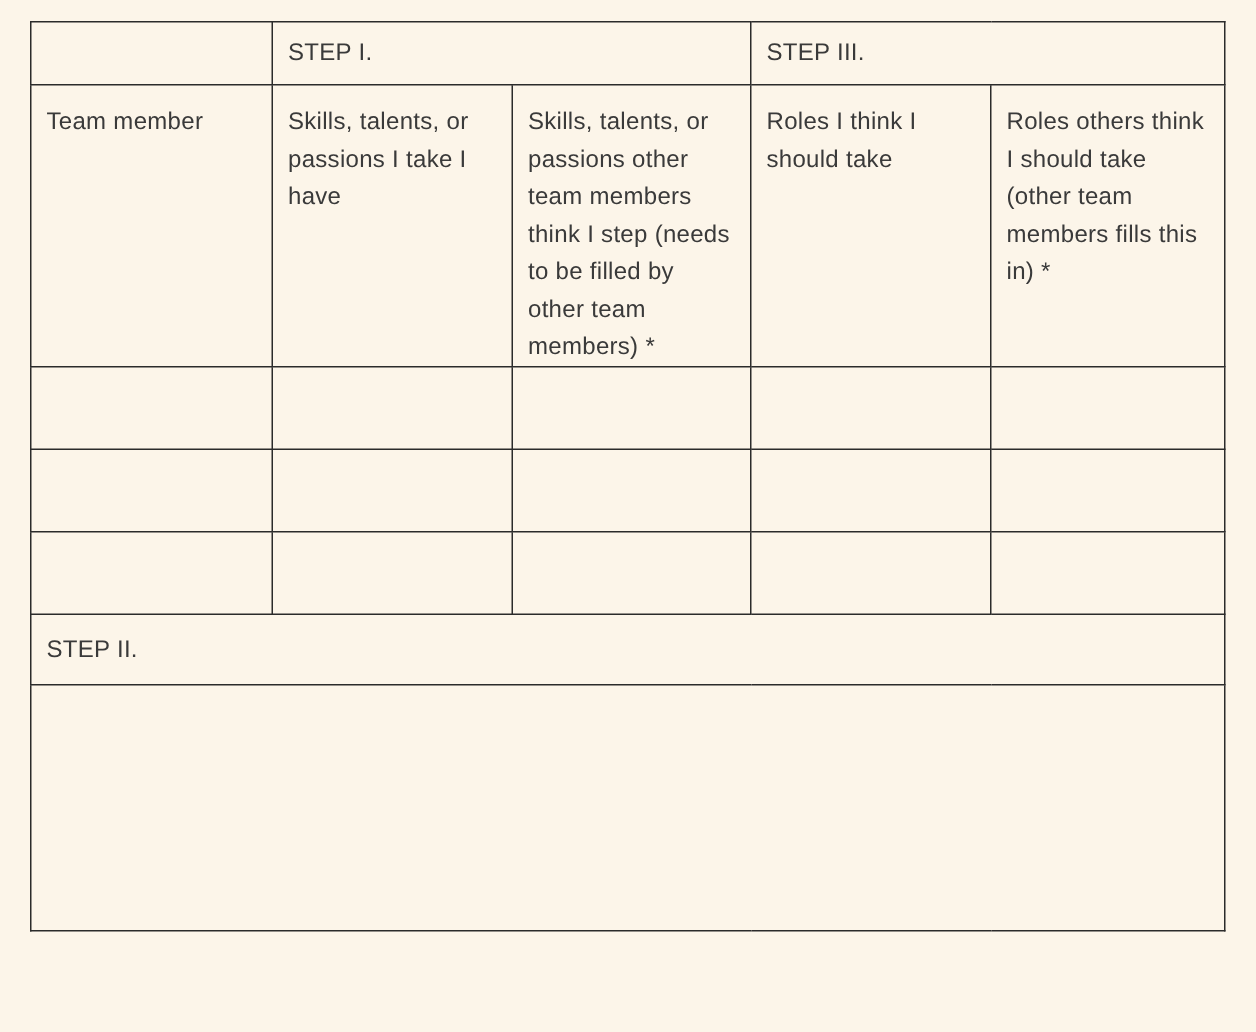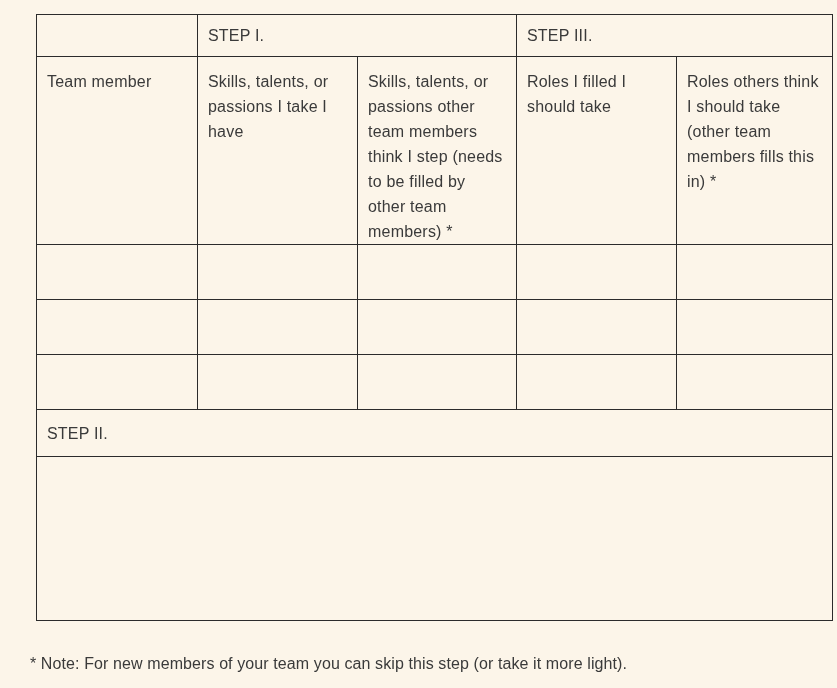--- a/index.html
+++ b/index.html
@@ -15,21 +15,21 @@
     overflow: hidden;
     position: relative;
   }
   .sheet {
     position: relative;
     width: 837px;
     height: 688px;
   }
   table.worksheet {
     position: absolute;
-    left: 36px;
+    left: 20px;
     top: 14px;
     width: 796px;
     border-collapse: collapse;
     table-layout: fixed;
     border-radius: 28px;
   }
   table.worksheet td {
     border: 1.5px solid #2b2b2b;
     font-size: 16px;
     line-height: 25px;
@@ -99,21 +99,21 @@
         <tr class="row-step-head">
       <td></td>
       <td colspan="2">STEP I.</td>
       <td colspan="2">STEP III.</td>
     </tr>
 
     <tr class="row-col-head">
       <td>Team member</td>
       <td>Skills, talents, or passions I take I have</td>
       <td>Skills, talents, or passions other team members think I step (needs to be filled by other team members) *</td>
-      <td>Roles I filled I should take</td>
+      <td>Roles I think I should take</td>
       <td>Roles others think I should take (other team members fills this in) *</td>
     </tr>
 
     <tr class="row-empty">
       <td></td>
       <td></td>
       <td></td>
       <td></td>
       <td></td>
     </tr>
@@ -137,15 +137,14 @@
     <tr class="row-step2">
       <td colspan="5">STEP II.</td>
     </tr>
 
     <tr class="row-answer">
       <td colspan="5"></td>
     </tr>
   </tbody>
     </table>
 
-  <div class="footnote">* Note: For new members of your team you can skip this step (or take it more light).</div>
 
 </div>
 
 </body></html>

